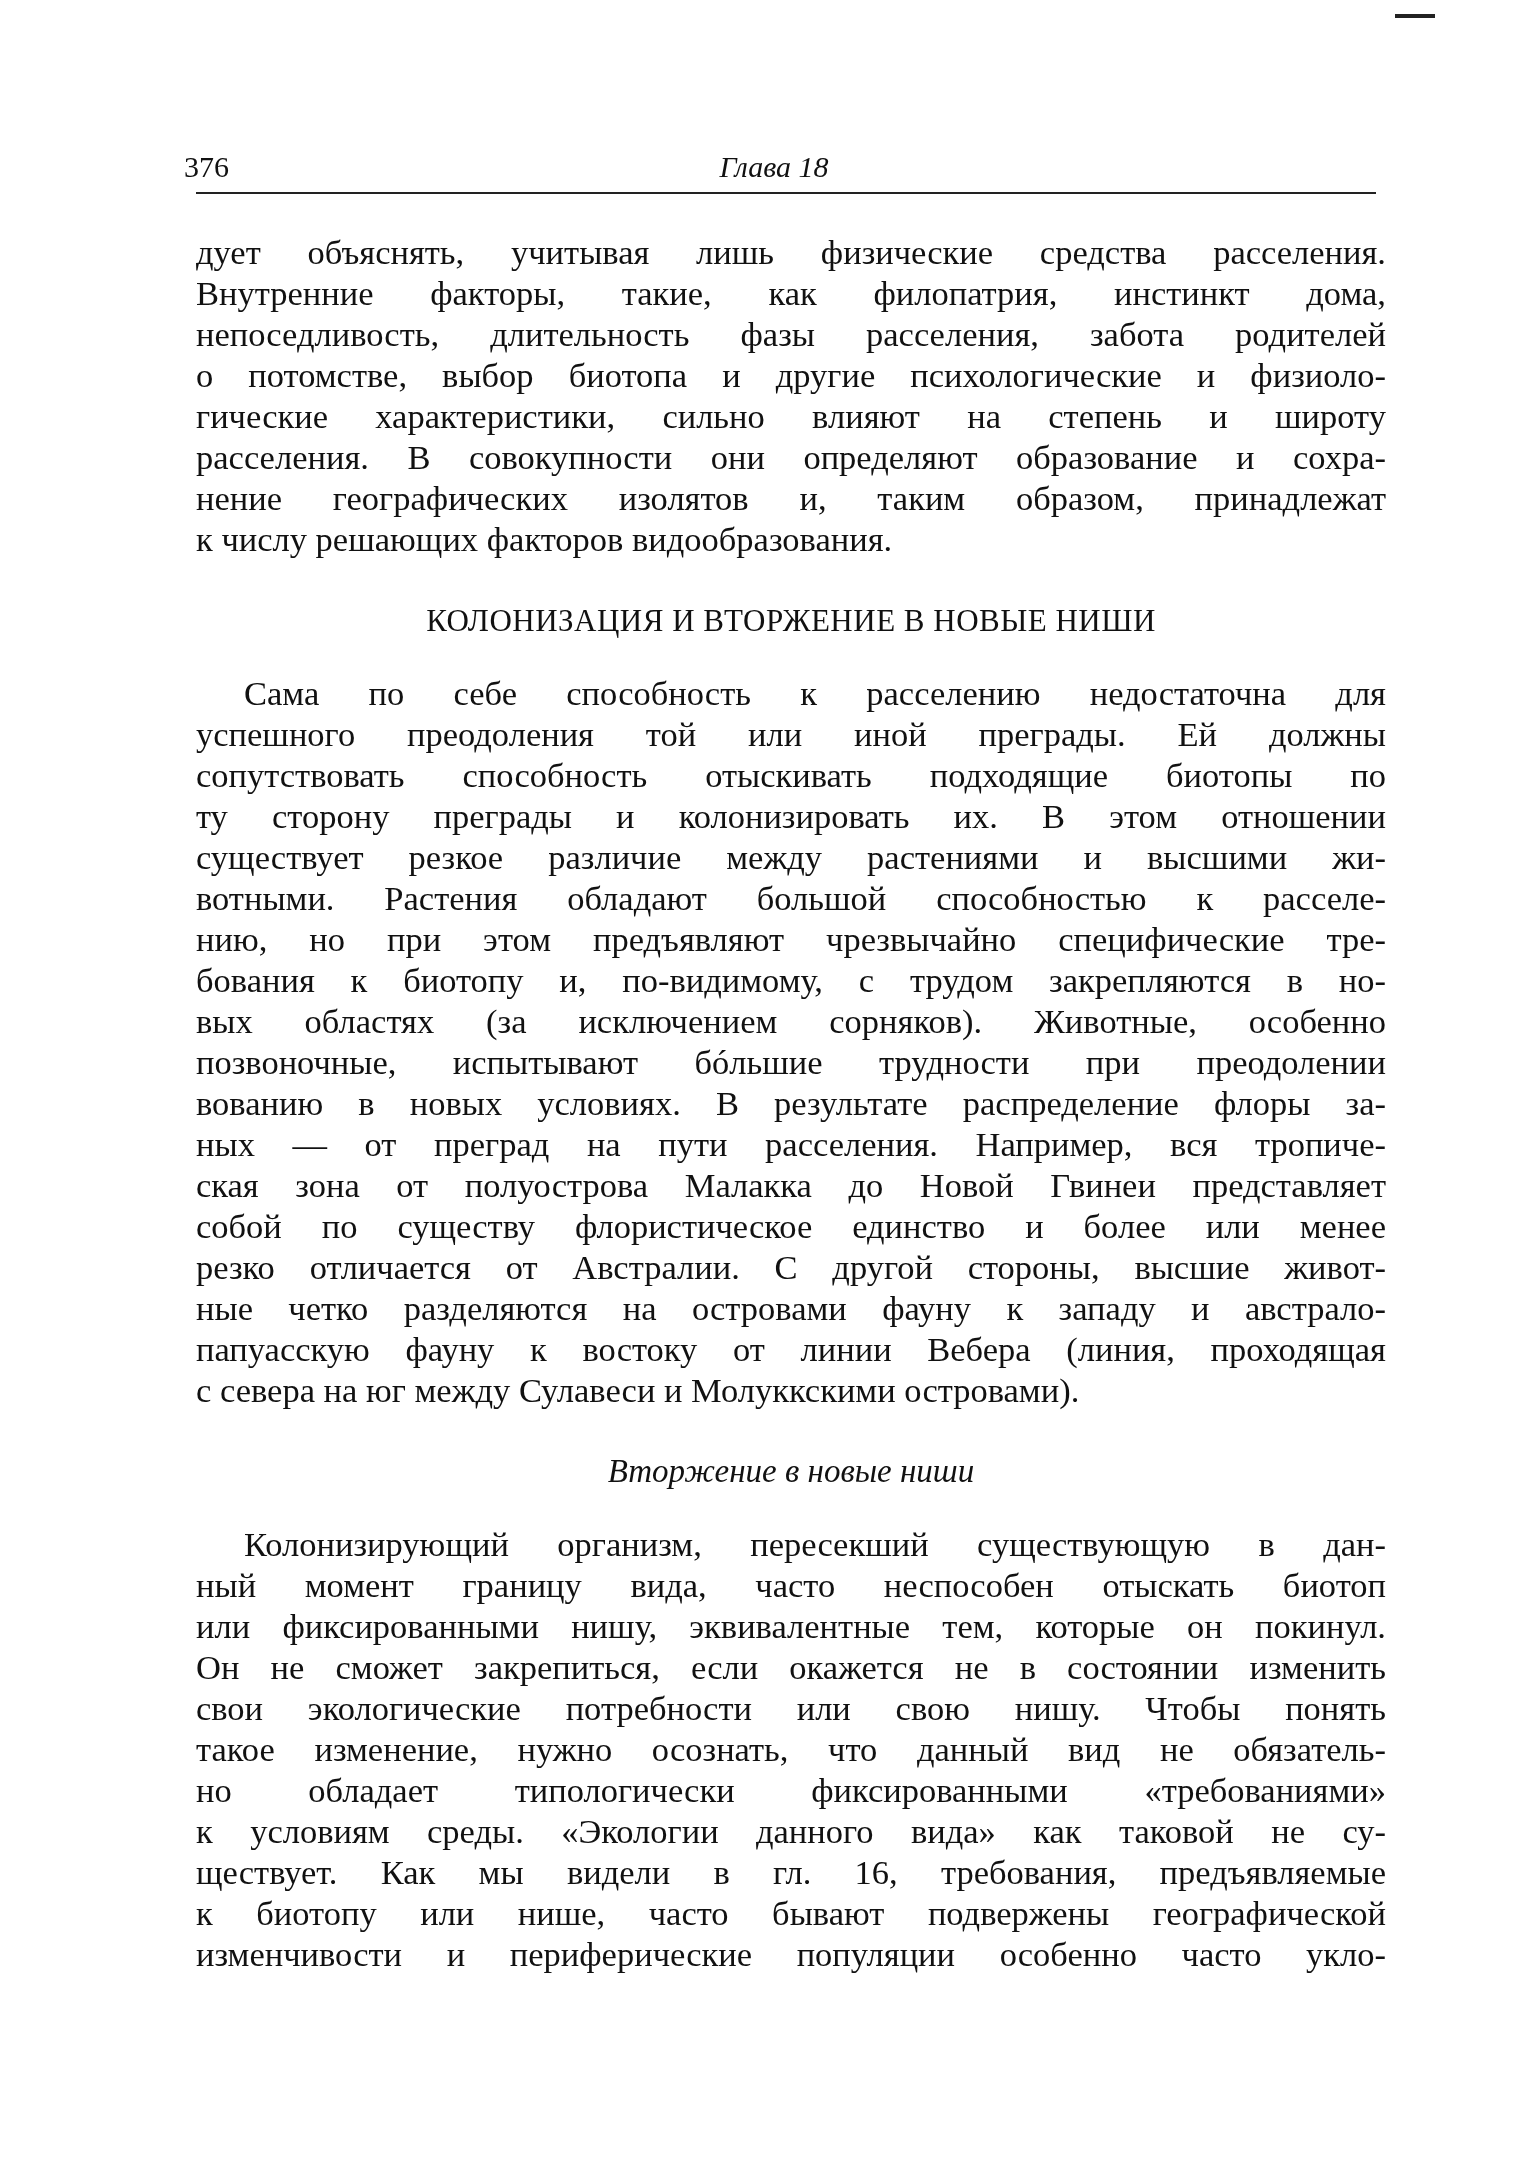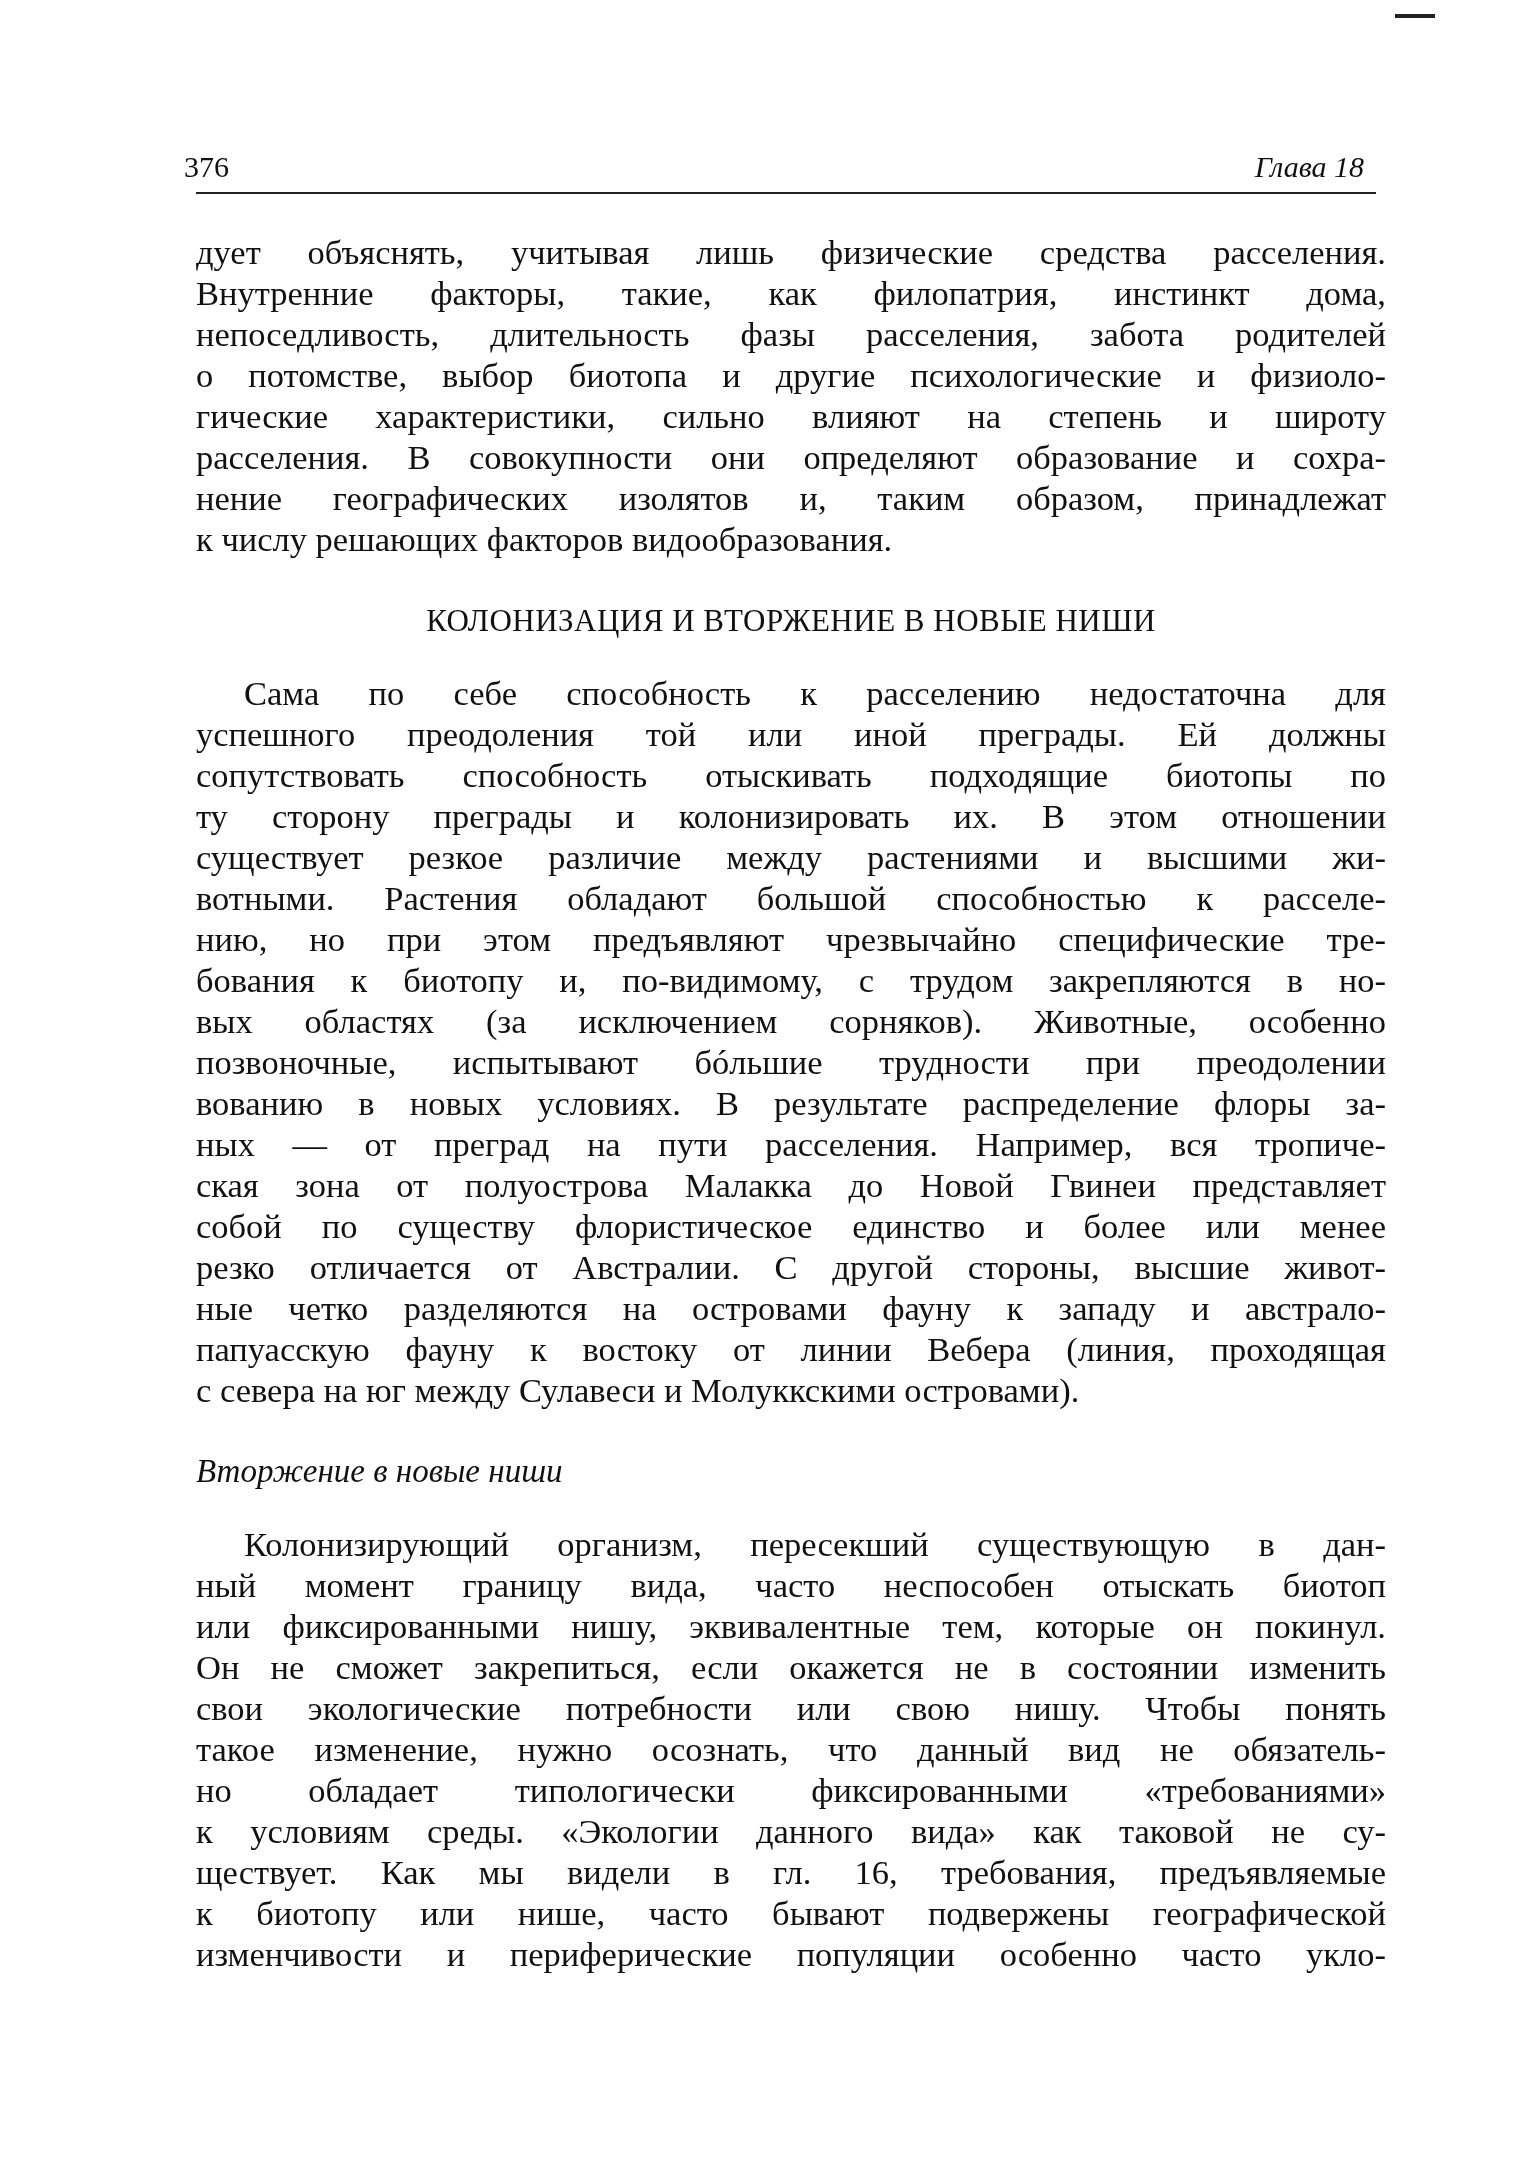--- a/index.html
+++ b/index.html
@@ -1,25 +1,25 @@
 <!DOCTYPE html>
 <html><head>
 <meta charset="utf-8">
 <style>
   html, body { margin:0; padding:0; background:#fff; }
   body { width:1519px; height:2160px; position:relative; overflow:hidden;
          font-family:"Liberation Serif","DejaVu Serif",serif; color:#111; }
   .topmark { position:absolute; left:1395px; top:14px; width:40px; height:4px; background:#222; }
   .header { position:absolute; left:184px; top:150px; width:1180px; height:42px; }
   .pnum { position:absolute; left:0; top:0; font-size:30px; }
-  .htitle { position:absolute; left:0; right:0; top:0; text-align:right; font-size:30px; font-style:italic; }
+  .htitle { position:absolute; left:0; right:0; top:0; text-align:center; font-size:30px; font-style:italic; }
   .rule { position:absolute; left:196px; top:192px; width:1180px; height:2px; background:#222; }
   .body { position:absolute; left:196px; top:232px; width:1190px; font-size:34.5px; line-height:41px; }
   .h2 { text-align:center; font-size:31px; margin:40px 0 32px 0; letter-spacing:0.5px; }
-  .h3 { text-align:left; font-style:italic; font-size:33px; margin:40px 0 32px 0; }
+  .h3 { text-align:center; font-style:italic; font-size:33px; margin:40px 0 32px 0; }
   .line { display:block; text-align:justify; text-align-last:justify; white-space:nowrap; }
   .line.last { text-align-last:left; }
 </style>
 </head>
 <body>
 
 <div class="topmark"></div>
 
 <div class="header">
   <span class="pnum">376</span>

